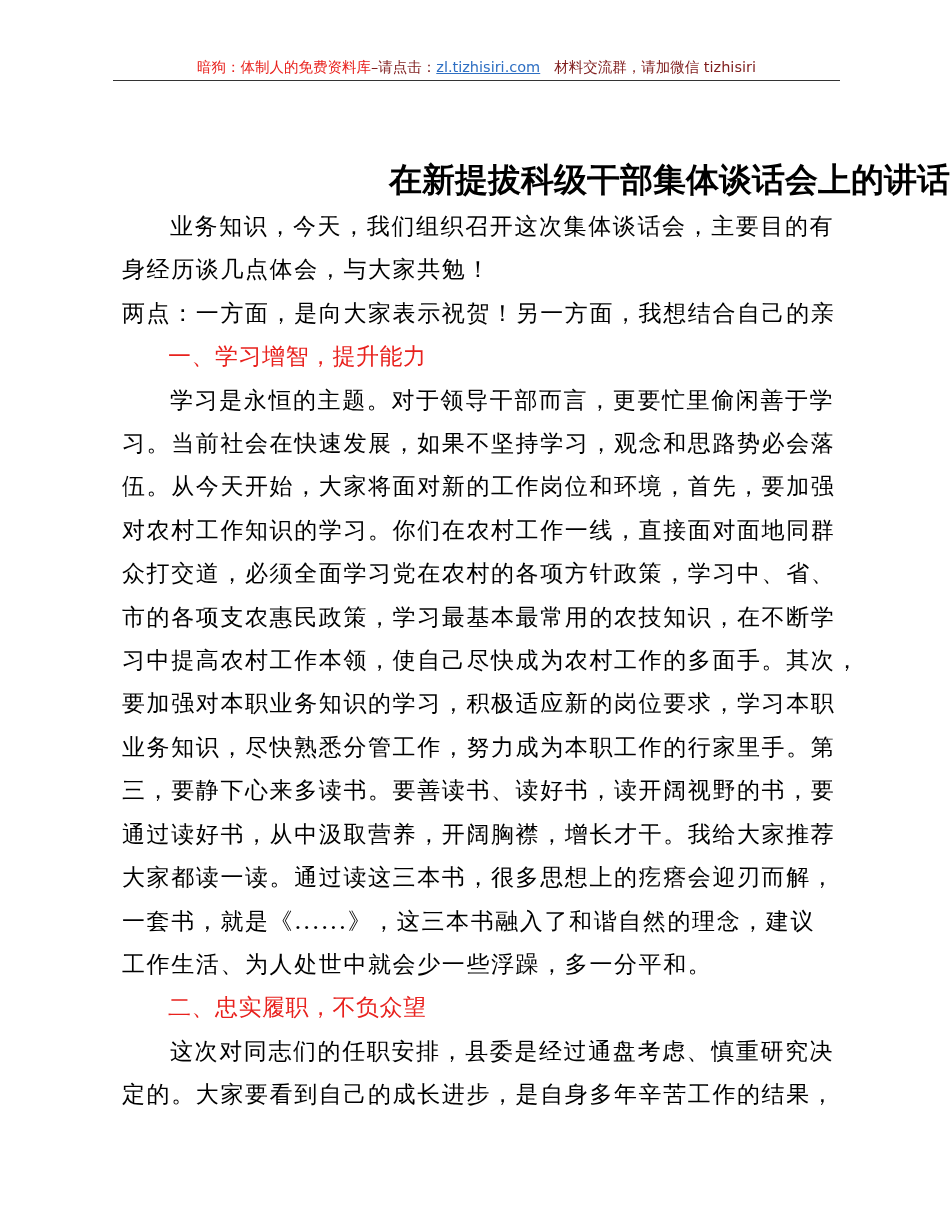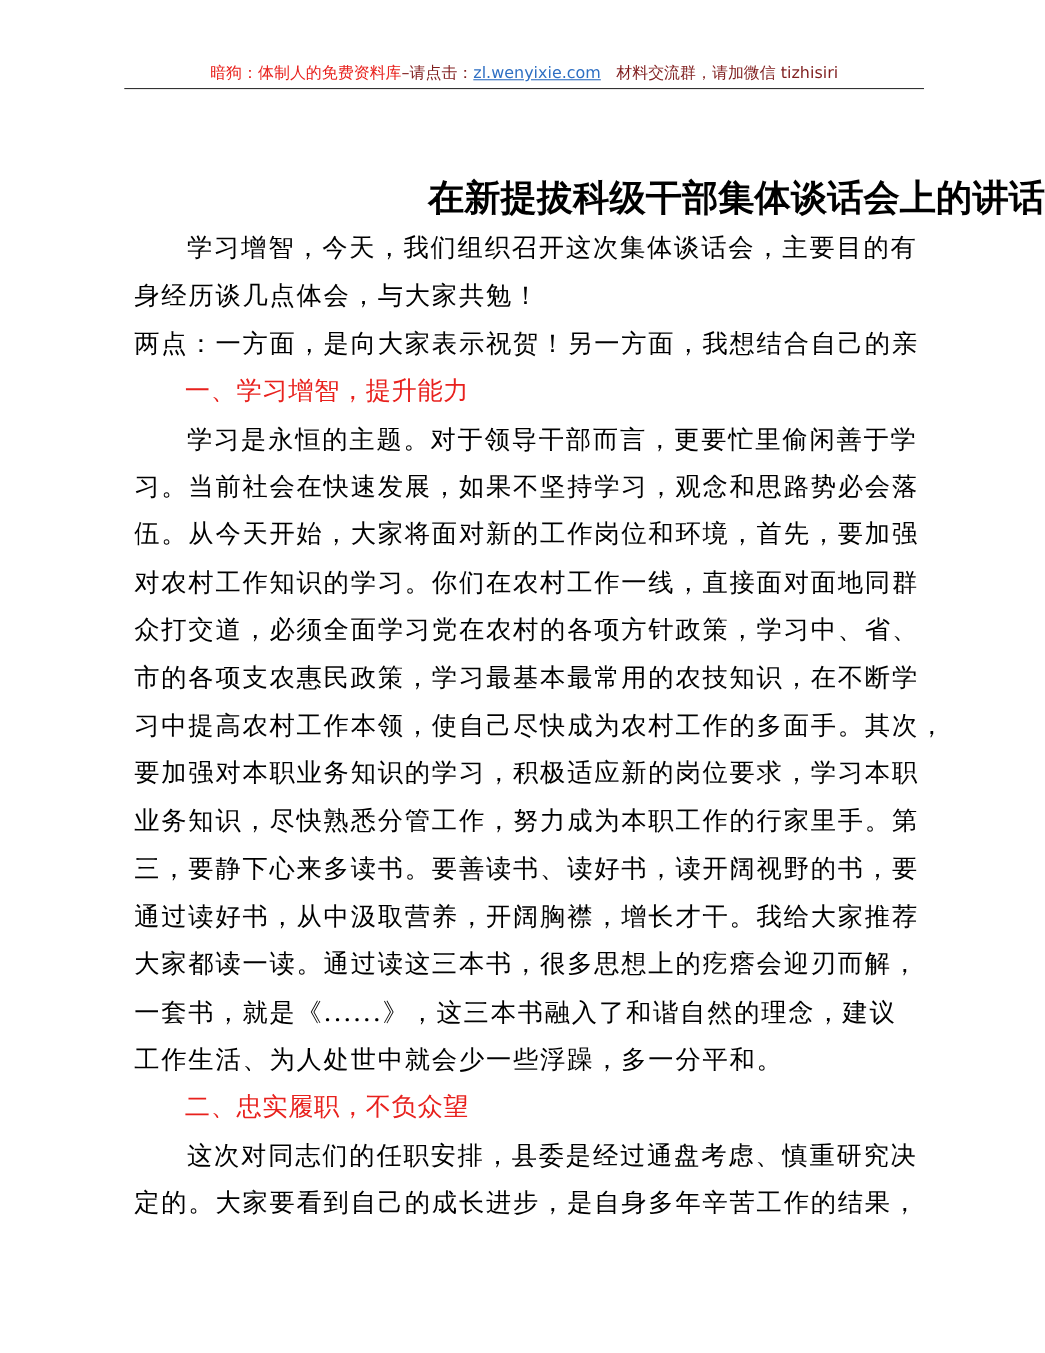--- a/index.html
+++ b/index.html
@@ -80,29 +80,29 @@
       white-space: nowrap;
     }
     .line.first {
       padding-left: 48px;
     }
   </style>
 </head>
 <body>
 
 <div class="page-header">
-  <span class="promo-red">暗狗：体制人的免费资料库</span><span class="promo-dark">–请点击：</span><span class="promo-link">zl.wenyixie.com</span><span class="gap"></span><span class="promo-dark">材料交流群，请加微信 tizhisiri</span>
+  <span class="promo-red">暗狗：体制人的免费资料库</span><span class="promo-dark">–请点击：</span><span class="promo-link">zl.tizhisiri.com</span><span class="gap"></span><span class="promo-dark">材料交流群，请加微信 tizhisiri</span>
 </div>
 
 <h1 class="doc-title">在新提拔科级干部集体谈话会上的讲话</h1>
 
 <div class="body-text">
 
   <div>
-    <span class="line first">学习增智，今天，我们组织召开这次集体谈话会，主要目的有</span>
+    <span class="line first">业务知识，今天，我们组织召开这次集体谈话会，主要目的有</span>
     <span class="line">身经历谈几点体会，与大家共勉！</span>
     <span class="line">两点：一方面，是向大家表示祝贺！另一方面，我想结合自己的亲</span>
   </div>
 
   <h2>一、学习增智，提升能力</h2>
 
   <div>
     <span class="line first">学习是永恒的主题。对于领导干部而言，更要忙里偷闲善于学</span>
     <span class="line">习。当前社会在快速发展，如果不坚持学习，观念和思路势必会落</span>
     <span class="line">伍。从今天开始，大家将面对新的工作岗位和环境，首先，要加强</span>

